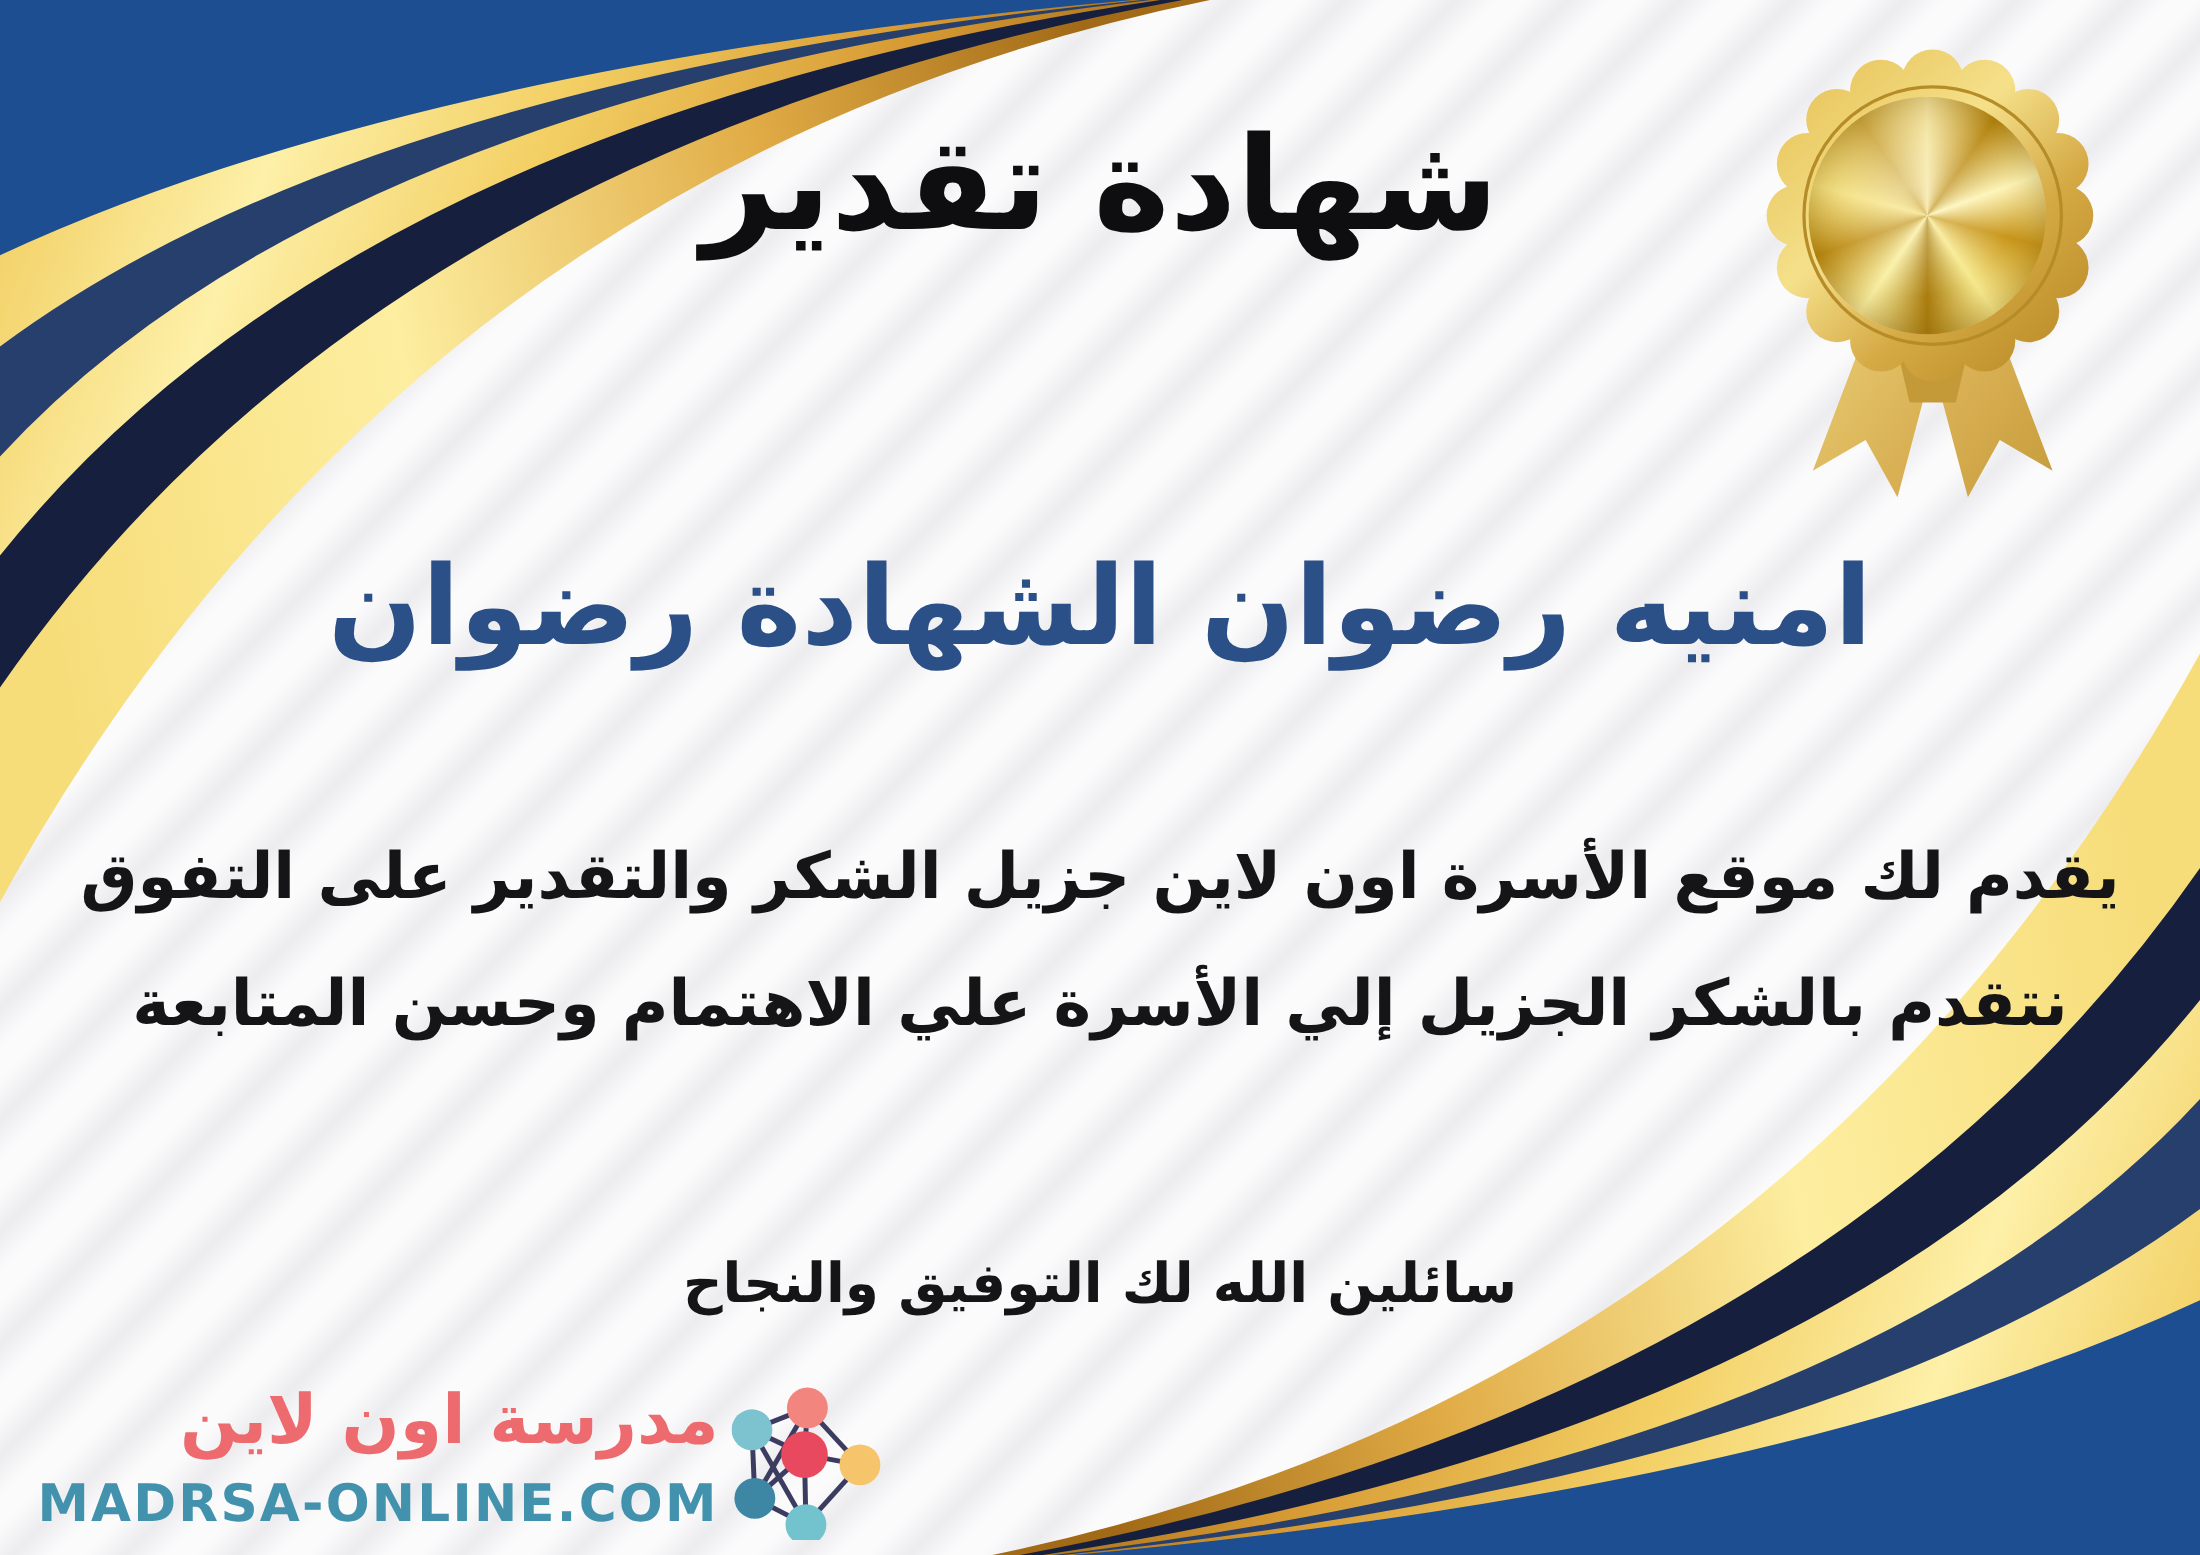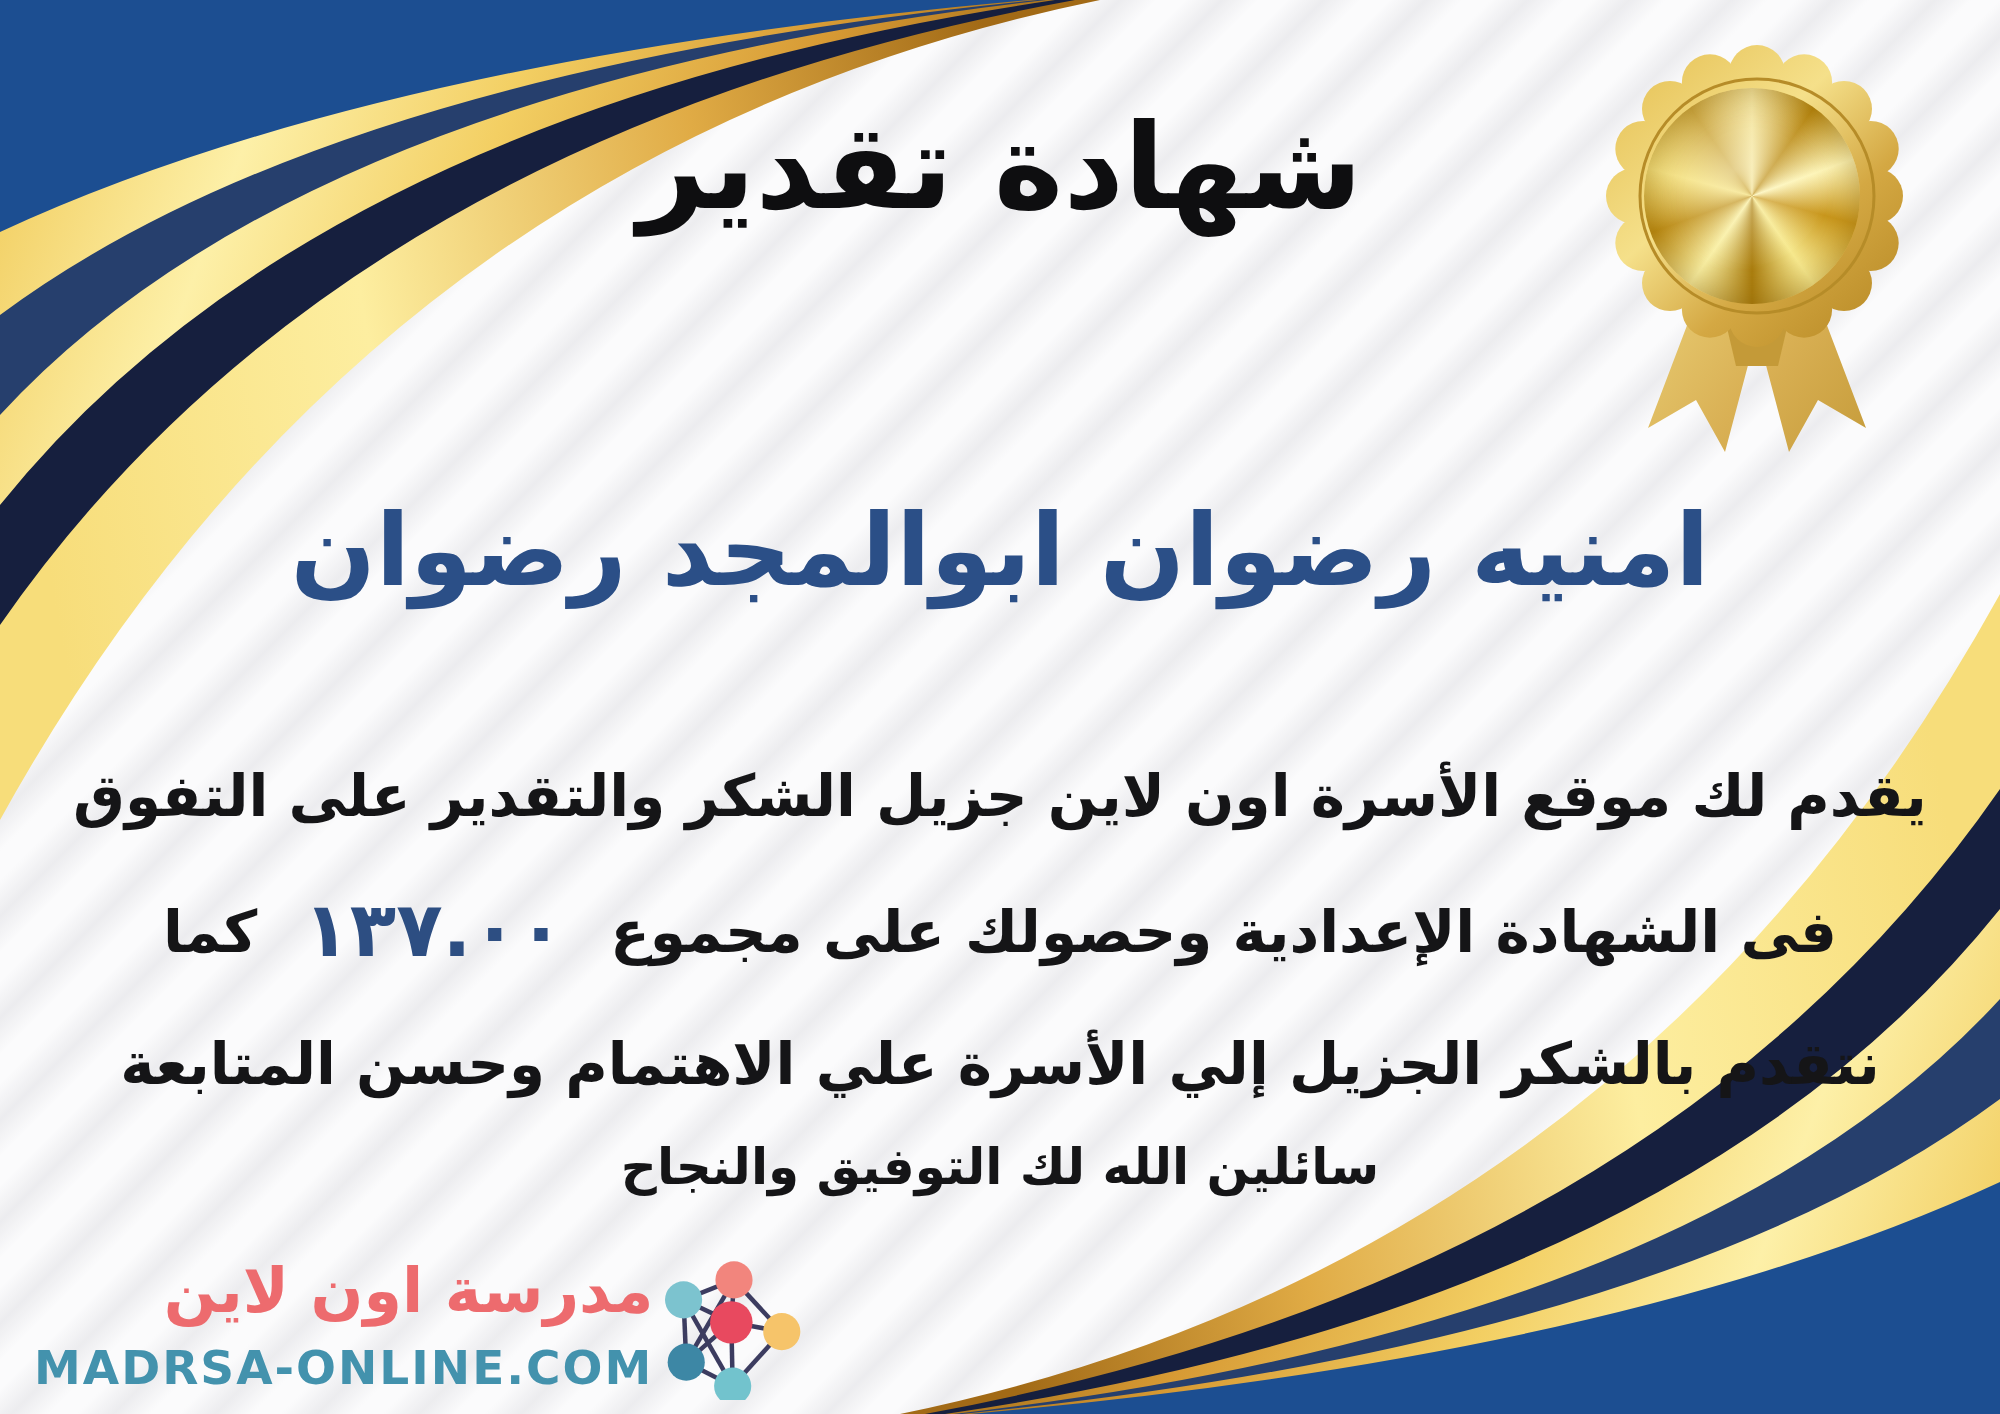--- a/index.html
+++ b/index.html
@@ -122,25 +122,24 @@
           <circle cx="268.7" cy="112.9" r="28"></circle>
         <circle cx="155" cy="160" r="132"></circle>
       </g>
       <circle cx="155" cy="160" r="117" fill="none" stroke="#b68c28" stroke-width="3"></circle>
     </svg>
     <div class="medal-disc"></div>
   </div>
 
   <div class="headline title">شهادة تقدير</div>
 
-  <div class="headline student">امنيه رضوان ابوالمجد رضوان</div>
+  <div class="headline student">امنيه رضوان الشهادة رضوان</div>
 
   <div class="headline body-text">
     <div class="line">يقدم لك موقع الأسرة اون لاين جزيل الشكر  والتقدير على التفوق</div>
-    <div class="line"><span>فى الشهادة الإعدادية وحصولك على مجموع</span><span class="score">١٣٧.٠٠</span><span>كما</span></div>
     <div class="line">نتقدم  بالشكر الجزيل إلي الأسرة علي الاهتمام وحسن المتابعة</div>
   </div>
 
   <div class="headline closing">سائلين الله لك التوفيق  والنجاح</div>
 
   <div class="logo">
     <div class="logo-text">
       <div class="logo-ar">مدرسة اون لاين</div>
       <div class="logo-en">MADRSA-ONLINE.COM</div>
     </div>

